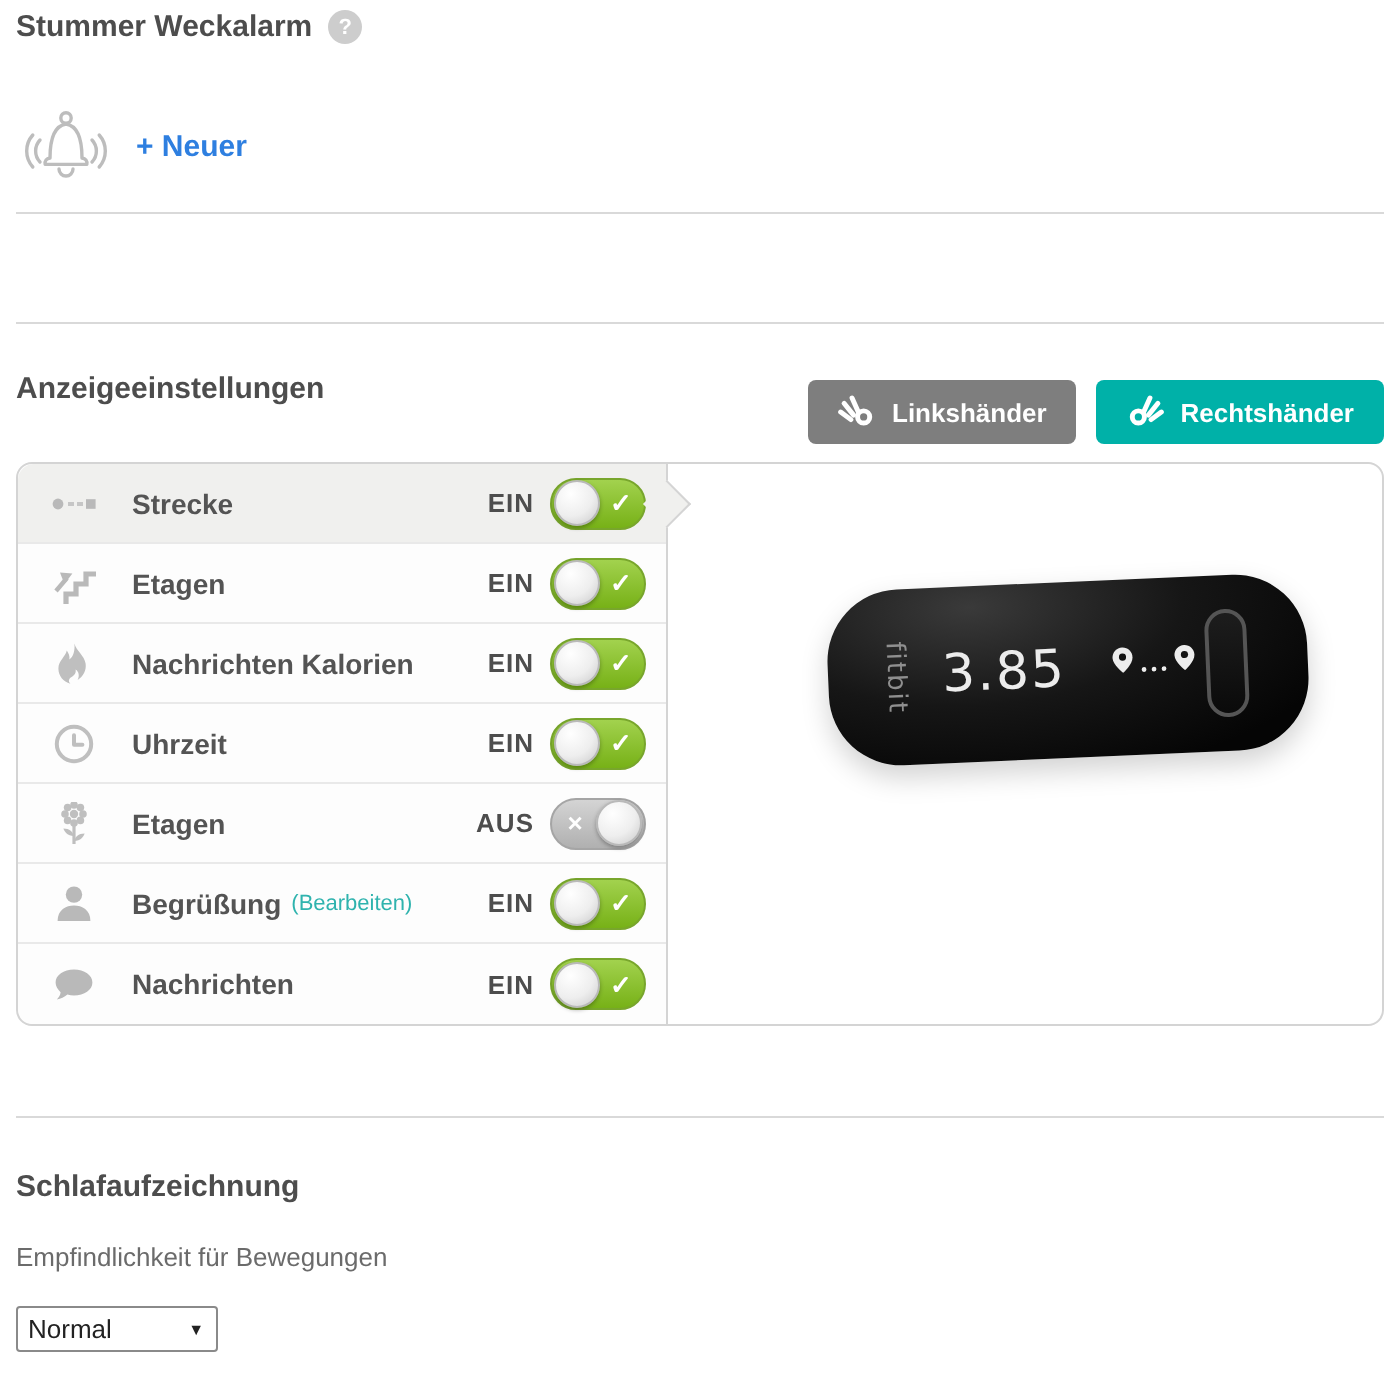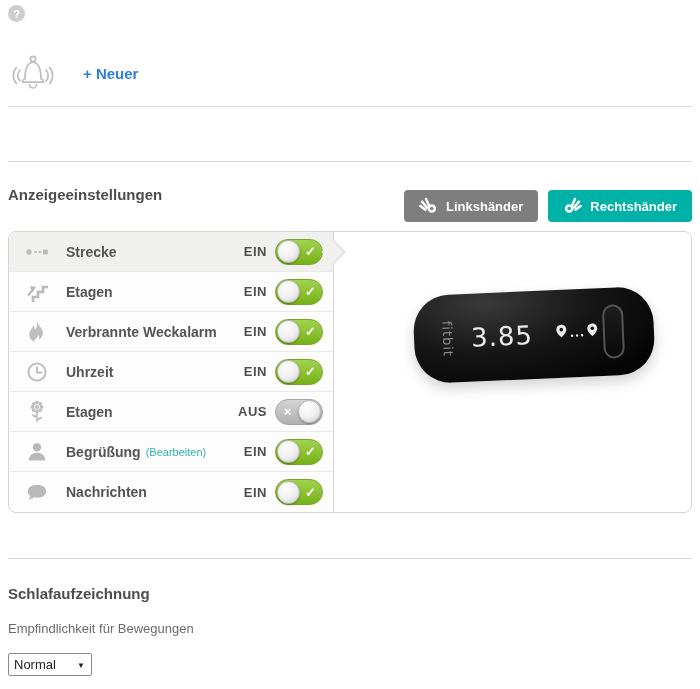--- a/index.html
+++ b/index.html
@@ -8,21 +8,21 @@
   .page { padding: 0 8px; position: relative; }
 
   
   .alarm-title-row { display: flex; align-items: center; gap: 8px; padding-top: 5px; }
   h1.sec-title, h2.sec-title { font-size: 15px; font-weight: bold; color: #4d4d4d; }
   .help-badge {
     width: 17px; height: 17px; border-radius: 50%; background: #cdcdcd;
     color: #fff; font-size: 11px; font-weight: bold; display: inline-flex;
     align-items: center; justify-content: center; cursor: pointer;
   }
-  .alarm-add-row { margin-top: 27px; height: 48px; display: flex; align-items: center; gap: 15px; }
+  .alarm-add-row { margin-top: 27px; height: 48px; display: flex; align-items: center; }
   .bell-wrap { width: 50px; display: flex; justify-content: center; }
   .add-link { color: #2e7fe0; font-size: 15px; font-weight: bold; text-decoration: none; margin-left: 10px; cursor: pointer; }
 
   .hr { border: none; border-top: 1px solid #d9d9d9; margin: 0; }
   .hr1 { margin-top: 9px; }
   .hr2 { margin-top: 54px; }
   .hr3 { margin-top: 45px; }
 
   
   .settings-header { margin-top: 22px; display: flex; justify-content: space-between; align-items: flex-start; height: 39px; }
@@ -97,36 +97,37 @@
     width: 21px; height: 54px; border: 2px solid #555; border-radius: 11px;
     background: linear-gradient(#1d1d1d, #0a0a0a);
   }
 
   
   .sleep-title { margin-top: 26px; }
   .sleep-label { margin-top: 19px; font-size: 13px; color: #6b6b6b; }
   .select-wrap { position: relative; display: inline-block; margin-top: 17px; }
   select.sensitivity {
     -webkit-appearance: none; appearance: none;
-    width: 84px; height: 23px; border: 1px solid #8a8a8a; border-radius: 2px;
+    width: 101px; height: 23px; border: 1px solid #8a8a8a; border-radius: 2px;
     background: #fff; font-size: 13px; color: #222; padding: 0 22px 0 5px;
     font-family: "Liberation Sans", sans-serif; cursor: pointer;
   }
   .select-wrap::after {
     content: "▼"; position: absolute; right: 7px; top: 50%; transform: translateY(-50%);
     font-size: 8px; color: #222; pointer-events: none;
   }
 </style>
 </head>
 <body>
 
 <div class="page">
 
   
   <div class="alarm-title-row">
+    <h1 class="sec-title">Stummer Weckalarm</h1>
     <span class="help-badge">?</span>
   </div>
 
   <div class="alarm-add-row">
     <span class="bell-wrap">
       <svg width="46" height="42" viewBox="0 0 46 42" fill="none" stroke="#bdbdbd" stroke-width="1.7" stroke-linecap="round" stroke-linejoin="round">
         <circle cx="23" cy="7" r="2.6"></circle>
         <path d="M15,27 C15,15.5 18,10.8 23,10 C28,10.8 31,15.5 31,27 C32.8,27.3 33.7,28.4 33.4,30.2 H12.6 C12.3,28.4 13.2,27.3 15,27 Z"></path>
         <path d="M19.5,32.5 a3.5,3.5 0 0 0 7,0"></path>
         <path d="M36,18 a8,8 0 0 1 0,11"></path>
@@ -211,21 +212,21 @@
             </span>
     </span>
 
   </div>
         <div class="setting-row">
     <span class="row-icon">
             <svg width="18" height="21" viewBox="0 0 18 21">
               <path d="M9.2,0.8 C10.2,4.6 14.2,6.8 14.8,10.8 C15.3,14.2 13.6,17.4 10.8,19 C11.9,17 11.4,14.8 9.8,13.8 C10.2,15.8 8.9,16.9 7.8,17.5 C5.9,18.6 6.3,20 7.2,20.9 C3.6,19.9 1.2,16.9 1.2,13.4 C1.2,9.4 4.8,7.4 5.4,4.3 C6.4,5.8 6.9,7 6.7,8.8 C8.6,7.5 9.6,4.4 9.2,0.8 Z" fill="#bfbfbf"></path>
             </svg>
           </span>
-    <span class="row-label">Verbrannte Weckalarm</span>
+    <span class="row-label">Nachrichten Kalorien</span>
 
     <span class="row-right">
       <span class="state-label">EIN</span>
       <span class="toggle on">
               <span class="knob"></span>
               <span class="mark">✓</span>
             </span>
     </span>
 
   </div>

